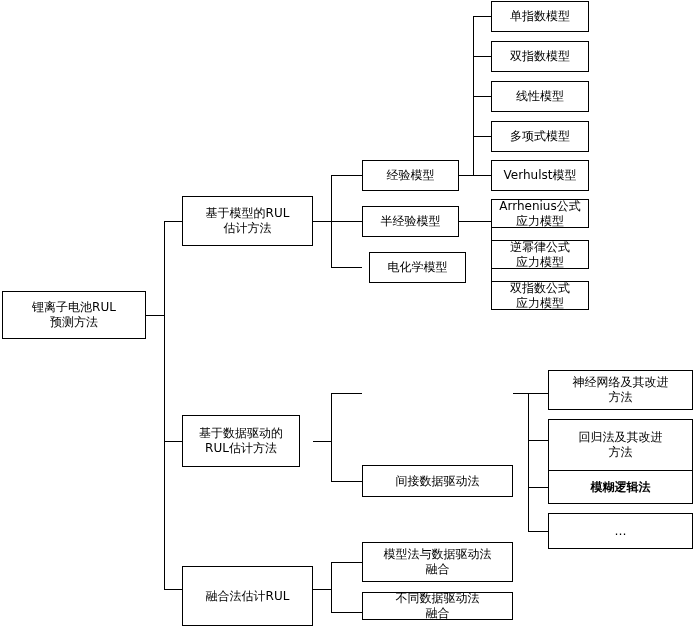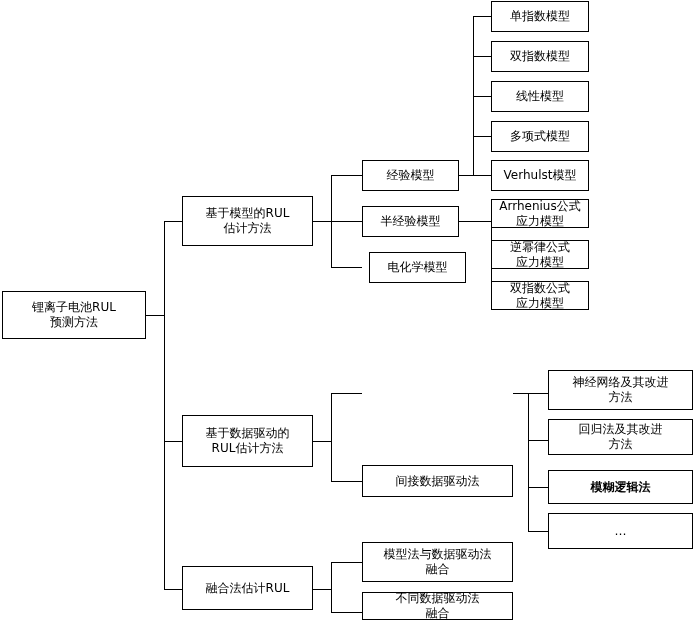--- a/index.html
+++ b/index.html
@@ -85,23 +85,23 @@
   <div class="line h" style="left:313px; top:589px; width:18px;"></div>
   <div class="line v" style="left:331px; top:562px; height:50px;"></div>
   <div class="line h" style="left:331px; top:562px; width:31px;"></div>
   <div class="line h" style="left:331px; top:612px; width:31px;"></div>
 
   <div class="node" style="left:2px; top:291px; width:144px; height:48px;">锂离子电池RUL
 预测方法</div>
 
   <div class="node" style="left:182px; top:196px; width:131px; height:50px;">基于模型的RUL
 估计方法</div>
-  <div class="node" style="left:182px; top:415px; width:131px; height:52px;">基于数据驱动的
+  <div class="node" style="left:182px; top:415px; width:118px; height:52px;">基于数据驱动的
 RUL估计方法</div>
-  <div class="node" style="left:182px; top:566px; width:131px; height:44px;">融合法估计RUL</div>
+  <div class="node" style="left:182px; top:566px; width:131px; height:60px;">融合法估计RUL</div>
 
   <div class="node" style="left:362px; top:160px; width:97px; height:31px;">经验模型</div>
   <div class="node" style="left:362px; top:206px; width:97px; height:31px;">半经验模型</div>
   <div class="node" style="left:362px; top:252px; width:97px; height:31px;margin-left:7px;">电化学模型</div>
 
   <div class="node" style="left:362px; top:465px; width:151px; height:32px;">间接数据驱动法</div>
 
   <div class="node" style="left:362px; top:542px; width:151px; height:40px;">模型法与数据驱动法
 融合</div>
   <div class="node" style="left:362px; top:592px; width:151px; height:28px;text-align:center;">不同数据驱动法
@@ -115,18 +115,18 @@
 
   <div class="node" style="left:491px; top:199px; width:98px; height:29px;">Arrhenius公式
 应力模型</div>
   <div class="node" style="left:491px; top:240px; width:98px; height:29px;">逆幂律公式
 应力模型</div>
   <div class="node" style="left:491px; top:281px; width:98px; height:29px;">双指数公式
 应力模型</div>
 
   <div class="node" style="left:548px; top:370px; width:145px; height:40px;">神经网络及其改进
 方法</div>
-  <div class="node" style="left:548px; top:419px; width:145px; height:36px;">回归法及其改进
+  <div class="node" style="left:548px; top:419px; width:145px; height:52px;">回归法及其改进
 方法</div>
   <div class="node" style="left:548px; top:470px; width:145px; height:34px;font-weight:bold;">模糊逻辑法</div>
   <div class="node" style="left:548px; top:513px; width:145px; height:36px;">…</div>
 
 </div>
 
 </body></html>

